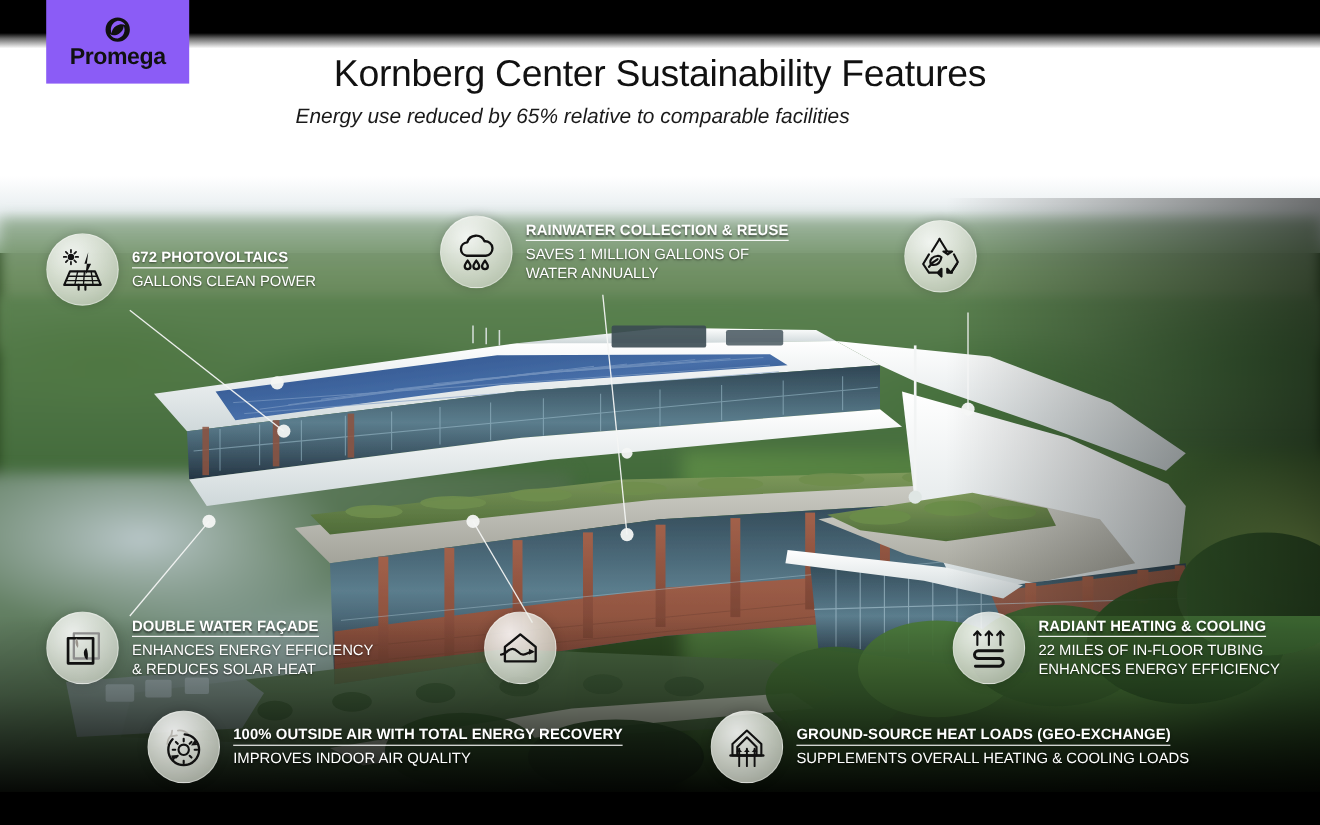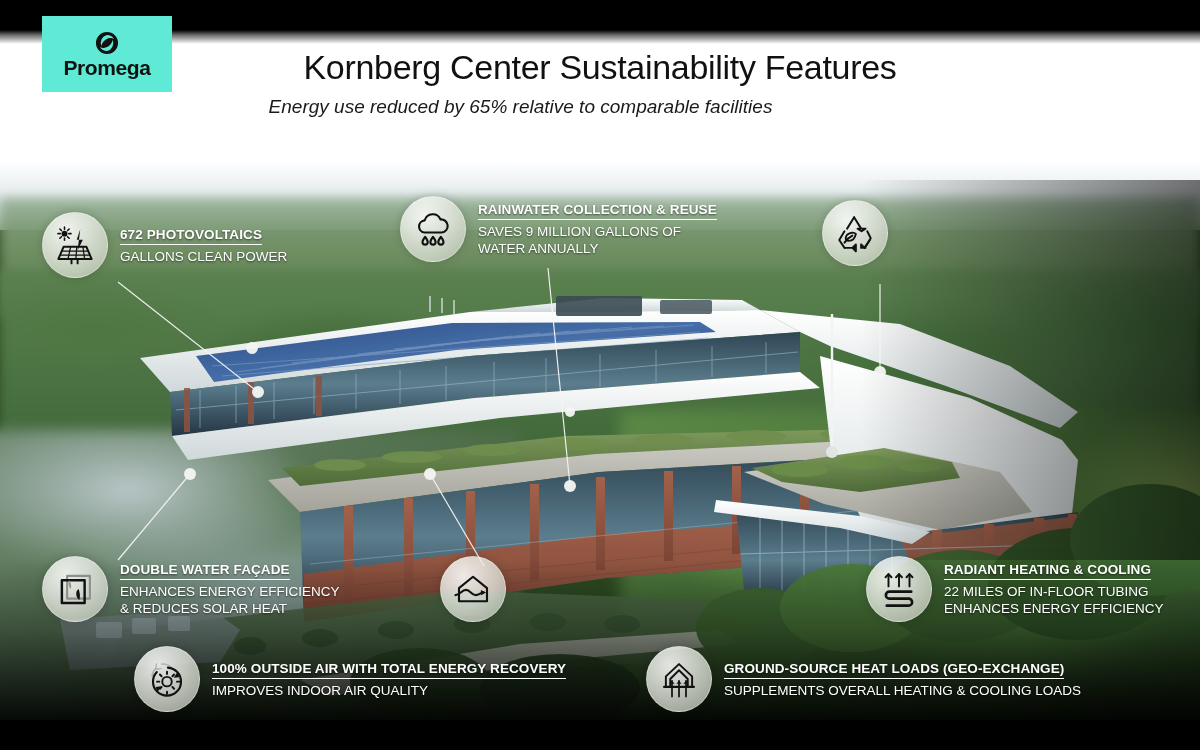--- a/index.html
+++ b/index.html
@@ -24,23 +24,23 @@
   }
   #header-topbar {
     position: absolute; left: 0; top: 0; width: 1200px; height: 34px;
     background: #000000;
   }
   #header-fade {
     position: absolute; left: 0; top: 30px; width: 1200px; height: 14px;
     background: linear-gradient(to bottom, #000000 0%, #6a6a6a 35%, #ffffff 100%);
   }
   #logo {
-    position: absolute; left: 42px; top: 16px;
+    position: absolute; left: 42px; top: 0;
     width: 130px; height: 76px;
-    background: #5eead4;
+    background: #8b5cf6;
     z-index: 32;
     display: flex; flex-direction: column;
     align-items: center; justify-content: center;
     gap: 1px;
   }
   #logo-mark { width: 26px; height: 26px; display:block; }
   #logo-text {
     font-size: 21px; font-weight: bold; color: #111;
     letter-spacing: -0.4px; line-height: 1;
   }
@@ -420,21 +420,21 @@
     <div class="badge">
       <svg viewBox="0 0 48 48" fill="none" stroke="#111" stroke-width="2.4" stroke-linecap="round" stroke-linejoin="round">
         <path d="M14 28 a7 7 0 0 1 0.6-13.9 A9.5 9.5 0 0 1 32.5 13 a7.4 7.4 0 0 1 1.5 15 Z"></path>
         <path d="M15 33 c-2.2 3 -3 4.4 -3 5.8 a3 3 0 0 0 6 0 c0 -1.4 -0.8 -2.8 -3 -5.8 Z" fill="none"></path>
         <path d="M24 33 c-2.2 3 -3 4.4 -3 5.8 a3 3 0 0 0 6 0 c0 -1.4 -0.8 -2.8 -3 -5.8 Z" fill="none"></path>
         <path d="M33 33 c-2.2 3 -3 4.4 -3 5.8 a3 3 0 0 0 6 0 c0 -1.4 -0.8 -2.8 -3 -5.8 Z" fill="none"></path>
       </svg>
     </div>
     <div class="ctext">
       <div class="ctitle">RAINWATER COLLECTION &amp; REUSE</div>
-      <div class="cdesc">SAVES 9 MILLION GALLONS OF
+      <div class="cdesc">SAVES 1 MILLION GALLONS OF
 WATER ANNUALLY</div>
     </div>
   </div>
 
   <div class="callout" style="left:822px; top:200px;">
     <div class="badge">
       <svg viewBox="0 0 48 48" fill="none" stroke="#111" stroke-width="2.2" stroke-linecap="round" stroke-linejoin="round">
         <path d="M23 6 L31 19 L27 19 L31.5 22 L36 19 L32 19"></path>
         <path d="M23 6 L15 19"></path>
         <path d="M38 22 L42 30 L35 41 L31 37 L31 41 L36 41"></path>

